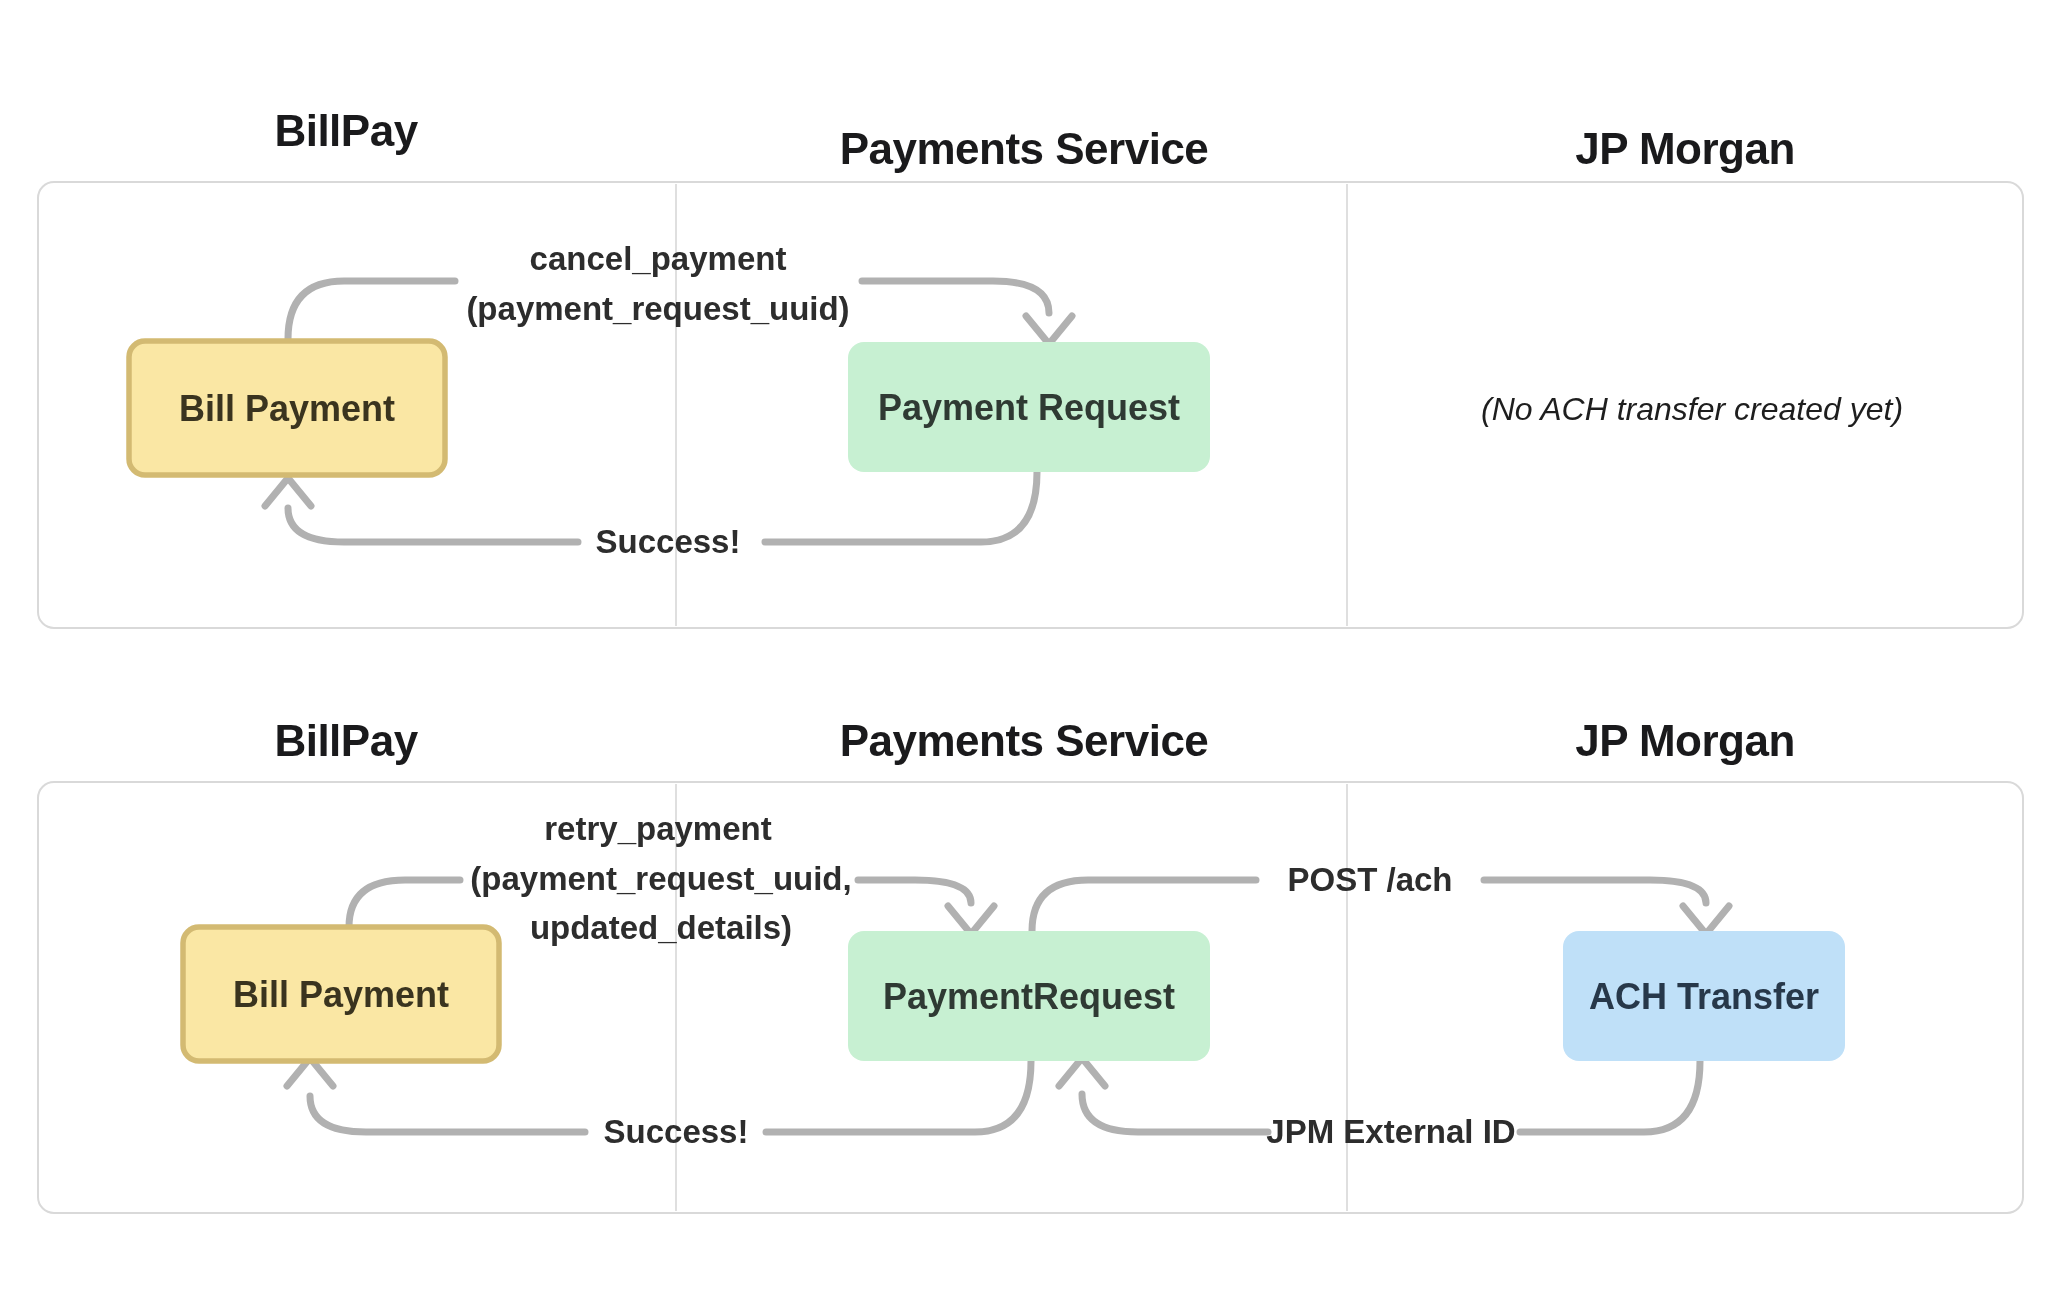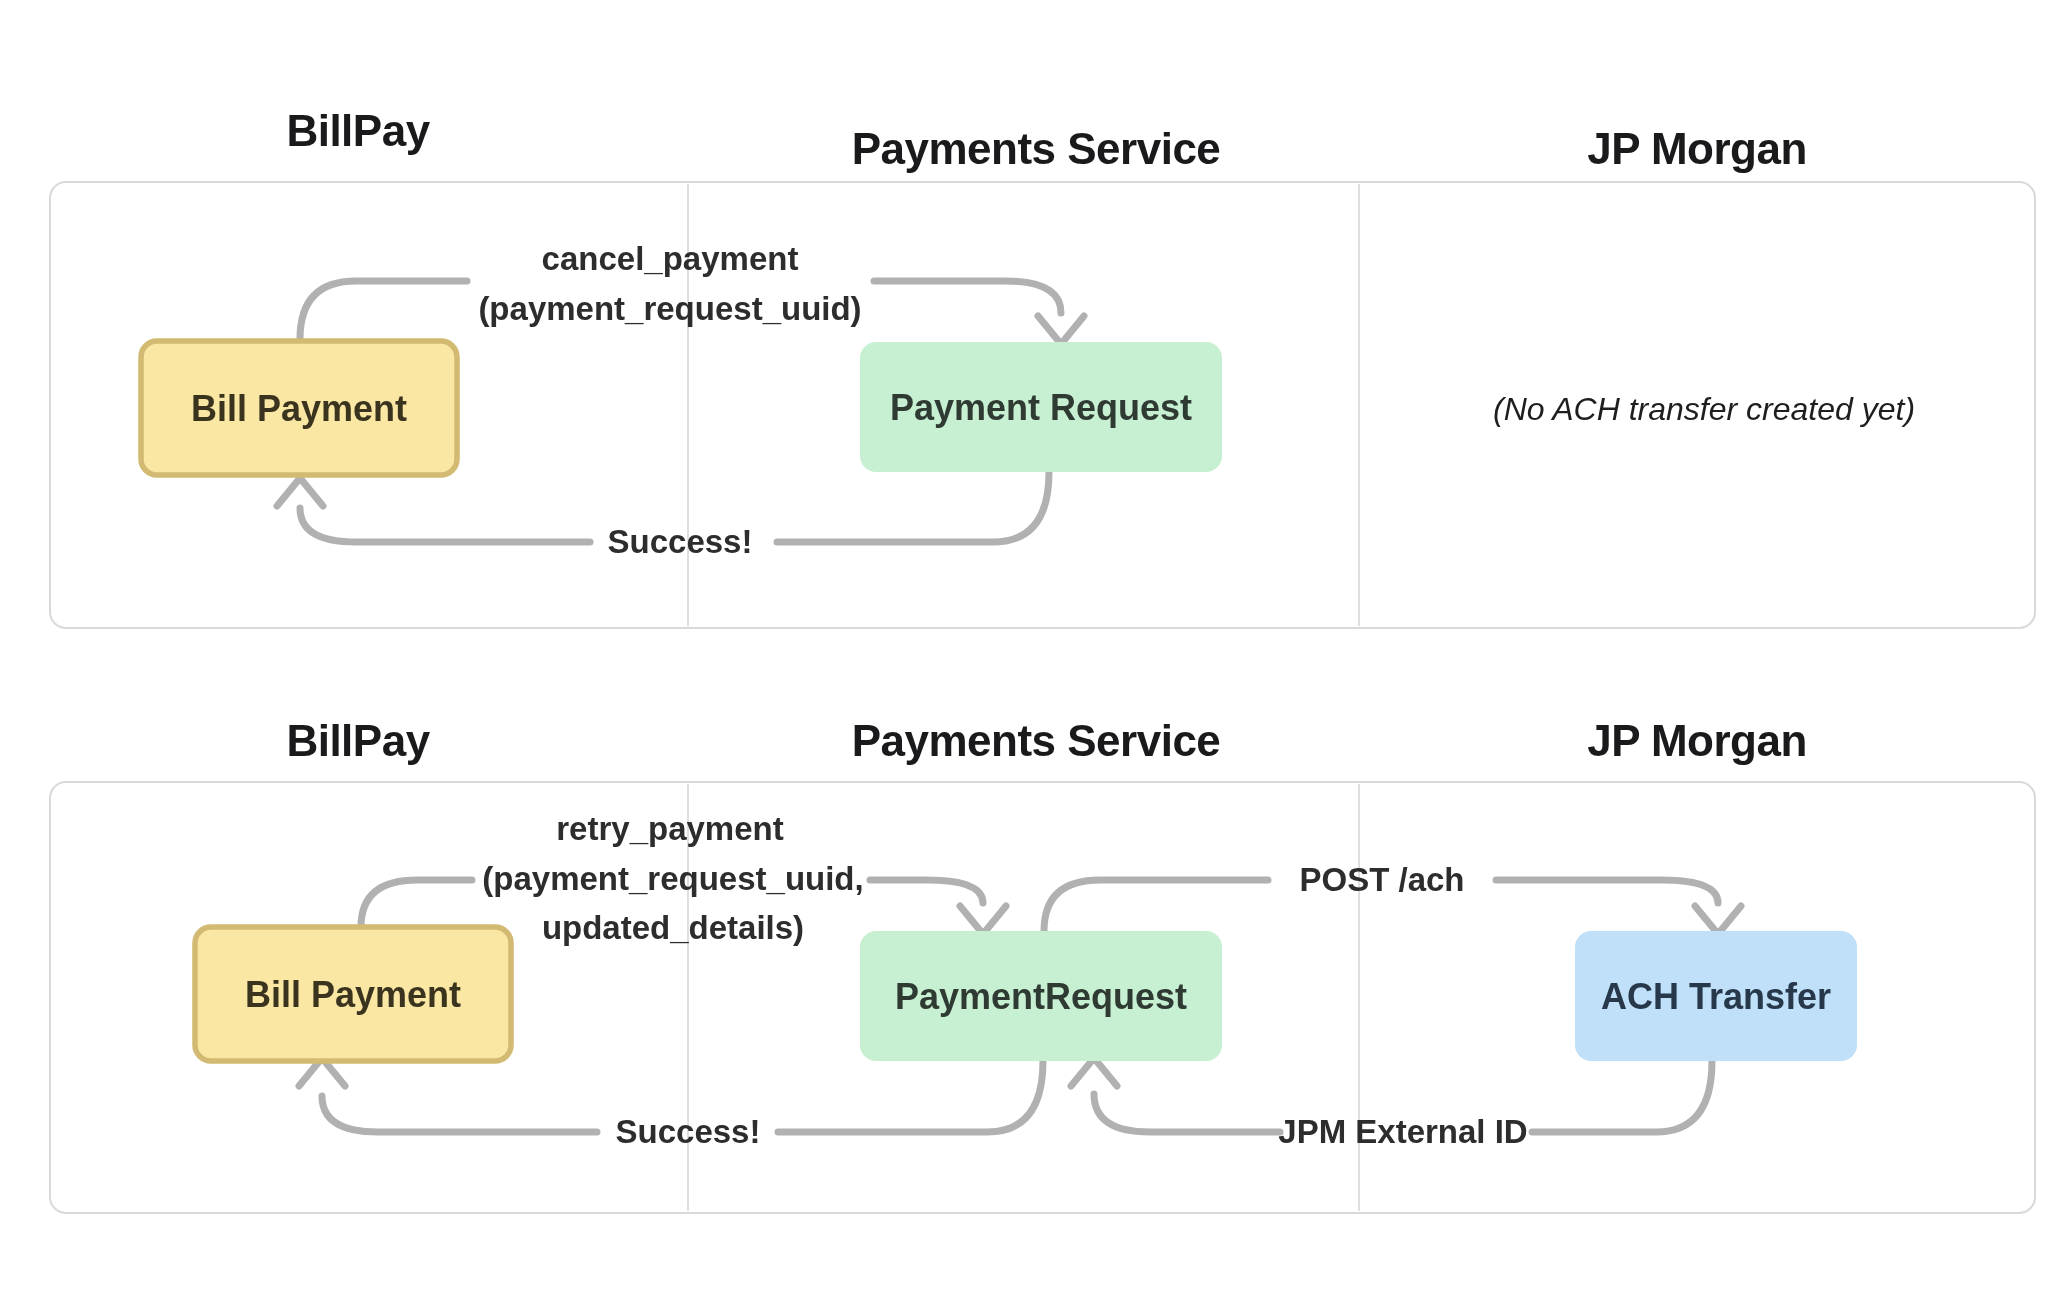--- a/index.html
+++ b/index.html
@@ -6,21 +6,20 @@
     margin: 0;
     padding: 0;
     background: #ffffff;
   }
   .stage {
     position: relative;
     width: 1649px;
     height: 1304px;
     background: #ffffff;
     font-family: "Liberation Sans", "DejaVu Sans", sans-serif;
-    margin-left: 12px;
   }
   svg { display: block; }
 
   .panel {
     fill: #ffffff;
     stroke: #d9d9d9;
     stroke-width: 2;
   }
   .divider {
     stroke: #d5d5d5;

